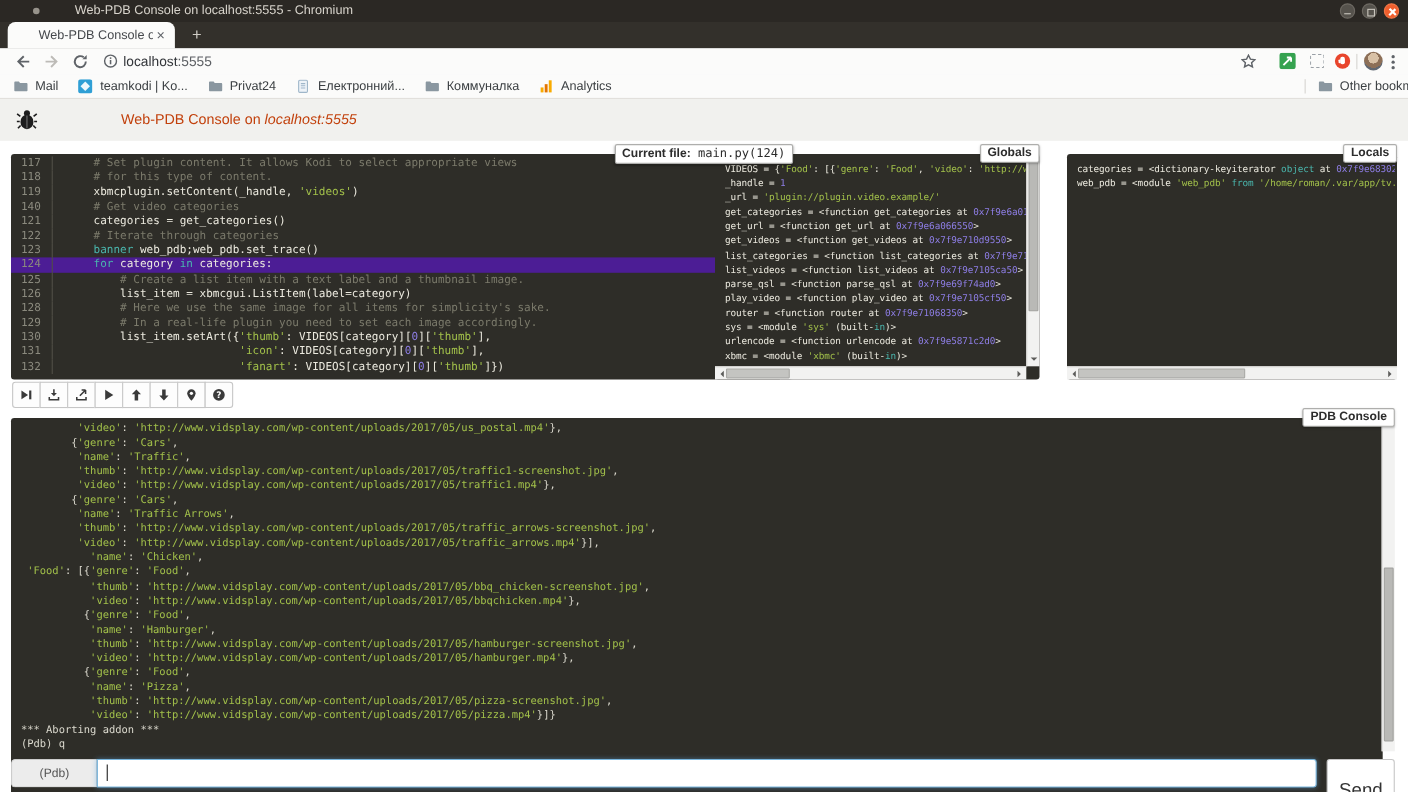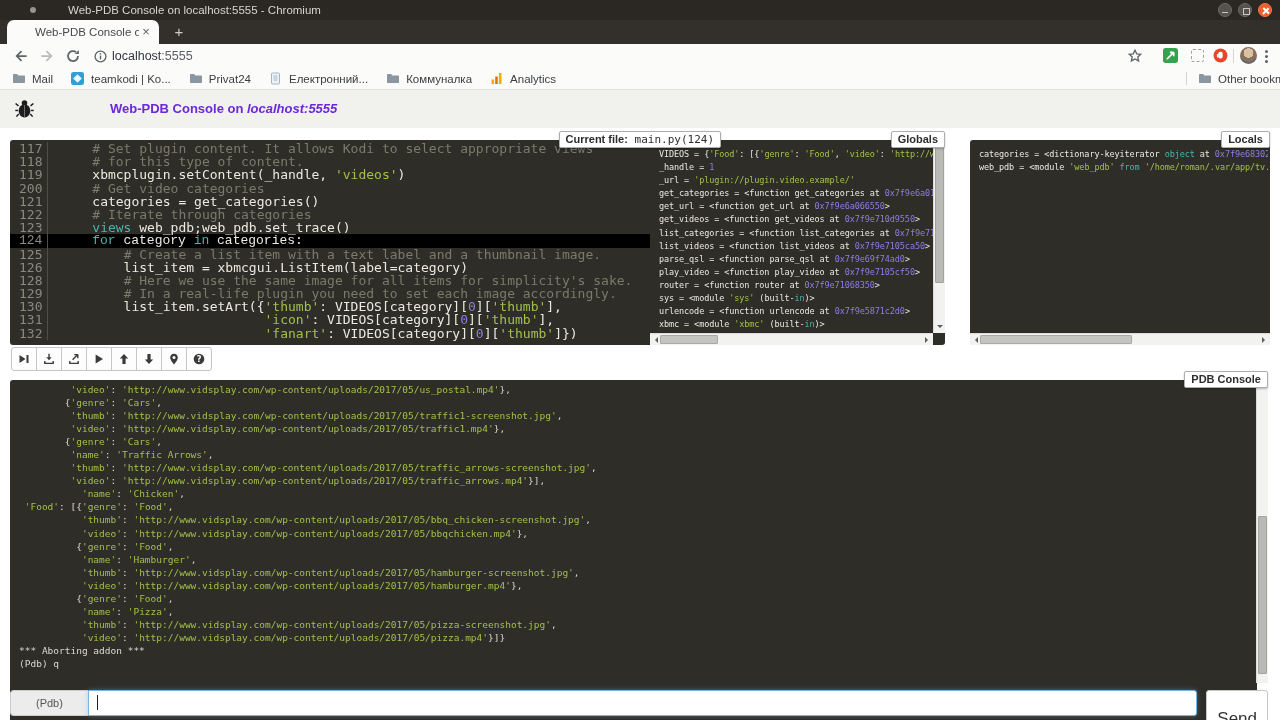--- a/index.html
+++ b/index.html
@@ -51,36 +51,36 @@
   .bm{display:flex;align-items:flex-end;margin-right:18px;}
   .bm-ic{width:14px;height:13px;margin-right:6px;display:inline-flex;}
   .bm-lb{font-size:11.5px;color:#3c4043;white-space:nowrap;}
   .bm-div{position:absolute;left:1186px;top:4px;width:1px;height:13px;background:#d6d4d0;}
   .other-bm{position:absolute;left:1198px;top:0;height:21px;display:flex;align-items:center;}
 
   
   .page{position:absolute;left:0;top:90px;width:1280px;height:630px;background:#ffffff;}
   .page-header{position:absolute;left:0;top:0;width:1280px;height:38px;background:#f1f1ee;}
   .ph-icon{position:absolute;left:14px;top:8px;width:21px;height:21px;}
-  .ph-title{position:absolute;left:110px;top:0;line-height:38px;font-size:13px;font-weight:bold;color:#6d28d9;}
+  .ph-title{position:absolute;left:110px;top:0;line-height:38px;font-size:13px;font-weight:normal;color:#c2410c;}
   .ph-host{font-style:italic;}
 
   .panel{position:absolute;background:#2e2d28;border-radius:3px;}
   .panel-tab{position:absolute;top:-9px;right:0;background:#fff;border:1px solid #aeaeac;border-radius:2px;
              padding:0 6px;font-size:11px;font-weight:bold;color:#2d2d2d;line-height:15px;
              box-shadow:0 1px 2px rgba(0,0,0,.25);z-index:3;white-space:nowrap;}
   .panel-tab .mono{font-family:"DejaVu Sans Mono",monospace;font-weight:normal;}
 
   #code-panel{left:10px;top:50px;width:711px;height:205px;}
   .code-lines{position:absolute;left:0;top:2px;right:12px;bottom:0;overflow:hidden;}
   .crow{display:flex;height:13.2px;line-height:13.2px;font-family:"DejaVu Sans Mono",monospace;
-        font-size:13px;white-space:pre;}
+        font-size:10px;white-space:pre;}
   .gut{flex:0 0 38px;padding-left:9px;box-sizing:border-box;color:#8b8a7e;border-right:1px solid #504f47;}
   .ccode{padding-left:13px;}
-  .crow.cur{background:#000000;font-family:Liberation Mono, monospace;}
+  .crow.cur{background:#4c1d95;}
 
   #globals-panel{left:650px;top:50px;width:295px;height:205px;}
   #locals-panel{left:970px;top:50px;width:300px;height:205px;}
   .vars{position:absolute;left:0;top:6px;right:12px;bottom:12px;overflow:hidden;padding:2px 9px;}
   .vline{height:13.1px;line-height:13.1px;font-family:"DejaVu Sans Mono",monospace;font-size:8.5px;
          letter-spacing:-0.1px;white-space:pre;}
 
   .tk-pl{color:#eceadf}.tk-cm{color:#7b7a6b}.tk-st{color:#a2c04a}
   .tk-kw{color:#4ab6ad}.tk-nu{color:#8e7ee6}.tk-tx{color:#dcdacf}
 
@@ -274,24 +274,24 @@
           </svg></span>
       <span class="ph-title"><span>Web-PDB Console on </span><span class="ph-host">localhost:5555</span></span>
     </div>
 
     <div class="panel" id="code-panel">
       <div class="panel-tab"><span>Current file:</span><span class="mono"> main.py(124)</span></div>
       <div class="code-lines">
           <div class="crow"><span class="gut">117</span><span class="ccode"><span class="tk-pl">    </span><span class="tk-cm"># Set plugin content. It allows Kodi to select appropriate views</span></span></div>
           <div class="crow"><span class="gut">118</span><span class="ccode"><span class="tk-pl">    </span><span class="tk-cm"># for this type of content.</span></span></div>
           <div class="crow"><span class="gut">119</span><span class="ccode"><span class="tk-pl">    xbmcplugin.setContent(_handle, </span><span class="tk-st">'videos'</span><span class="tk-pl">)</span></span></div>
-          <div class="crow"><span class="gut">200</span><span class="ccode"><span class="tk-pl">    </span><span class="tk-cm"># Get video categories</span></span></div>
+          <div class="crow"><span class="gut">140</span><span class="ccode"><span class="tk-pl">    </span><span class="tk-cm"># Get video categories</span></span></div>
           <div class="crow"><span class="gut">121</span><span class="ccode"><span class="tk-pl">    categories = get_categories()</span></span></div>
           <div class="crow"><span class="gut">122</span><span class="ccode"><span class="tk-pl">    </span><span class="tk-cm"># Iterate through categories</span></span></div>
-          <div class="crow"><span class="gut">123</span><span class="ccode"><span class="tk-pl">    </span><span class="tk-kw">views</span><span class="tk-pl"> web_pdb;web_pdb.set_trace()</span></span></div>
+          <div class="crow"><span class="gut">123</span><span class="ccode"><span class="tk-pl">    </span><span class="tk-kw">banner</span><span class="tk-pl"> web_pdb;web_pdb.set_trace()</span></span></div>
           <div class="crow cur"><span class="gut">124</span><span class="ccode"><span class="tk-pl">    </span><span class="tk-kw">for</span><span class="tk-pl"> category </span><span class="tk-kw">in</span><span class="tk-pl"> categories:</span></span></div>
           <div class="crow"><span class="gut">125</span><span class="ccode"><span class="tk-pl">        </span><span class="tk-cm"># Create a list item with a text label and a thumbnail image.</span></span></div>
           <div class="crow"><span class="gut">126</span><span class="ccode"><span class="tk-pl">        list_item = xbmcgui.ListItem(label=category)</span></span></div>
           <div class="crow"><span class="gut">128</span><span class="ccode"><span class="tk-pl">        </span><span class="tk-cm"># Here we use the same image for all items for simplicity's sake.</span></span></div>
           <div class="crow"><span class="gut">129</span><span class="ccode"><span class="tk-pl">        </span><span class="tk-cm"># In a real-life plugin you need to set each image accordingly.</span></span></div>
           <div class="crow"><span class="gut">130</span><span class="ccode"><span class="tk-pl">        list_item.setArt({</span><span class="tk-st">'thumb'</span><span class="tk-pl">: VIDEOS[category][</span><span class="tk-nu">0</span><span class="tk-pl">][</span><span class="tk-st">'thumb'</span><span class="tk-pl">],</span></span></div>
           <div class="crow"><span class="gut">131</span><span class="ccode"><span class="tk-pl">                          </span><span class="tk-st">'icon'</span><span class="tk-pl">: VIDEOS[category][</span><span class="tk-nu">0</span><span class="tk-pl">][</span><span class="tk-st">'thumb'</span><span class="tk-pl">],</span></span></div>
           <div class="crow"><span class="gut">132</span><span class="ccode"><span class="tk-pl">                          </span><span class="tk-st">'fanart'</span><span class="tk-pl">: VIDEOS[category][</span><span class="tk-nu">0</span><span class="tk-pl">][</span><span class="tk-st">'thumb'</span><span class="tk-pl">]})</span></span></div>
         </div>
       <div class="vscroll" style="bottom:0">
@@ -405,20 +405,21 @@
             </svg>
           </span>
         </button>
       </div>
 
     <div id="console-wrap">
       <div class="panel-tab">PDB Console</div>
       <div class="console-body">
           <div class="vline"><span class="tk-tx">         </span><span class="tk-st">'video'</span><span class="tk-tx">: </span><span class="tk-st">'http://www.vidsplay.com/wp-content/uploads/2017/05/us_postal.mp4'</span><span class="tk-tx">},</span></div>
           <div class="vline"><span class="tk-tx">        {</span><span class="tk-st">'genre'</span><span class="tk-tx">: </span><span class="tk-st">'Cars'</span><span class="tk-tx">,</span></div>
+          <div class="vline"><span class="tk-tx">         </span><span class="tk-st">'name'</span><span class="tk-tx">: </span><span class="tk-st">'Traffic'</span><span class="tk-tx">,</span></div>
           <div class="vline"><span class="tk-tx">         </span><span class="tk-st">'thumb'</span><span class="tk-tx">: </span><span class="tk-st">'http://www.vidsplay.com/wp-content/uploads/2017/05/traffic1-screenshot.jpg'</span><span class="tk-tx">,</span></div>
           <div class="vline"><span class="tk-tx">         </span><span class="tk-st">'video'</span><span class="tk-tx">: </span><span class="tk-st">'http://www.vidsplay.com/wp-content/uploads/2017/05/traffic1.mp4'</span><span class="tk-tx">},</span></div>
           <div class="vline"><span class="tk-tx">        {</span><span class="tk-st">'genre'</span><span class="tk-tx">: </span><span class="tk-st">'Cars'</span><span class="tk-tx">,</span></div>
           <div class="vline"><span class="tk-tx">         </span><span class="tk-st">'name'</span><span class="tk-tx">: </span><span class="tk-st">'Traffic Arrows'</span><span class="tk-tx">,</span></div>
           <div class="vline"><span class="tk-tx">         </span><span class="tk-st">'thumb'</span><span class="tk-tx">: </span><span class="tk-st">'http://www.vidsplay.com/wp-content/uploads/2017/05/traffic_arrows-screenshot.jpg'</span><span class="tk-tx">,</span></div>
           <div class="vline"><span class="tk-tx">         </span><span class="tk-st">'video'</span><span class="tk-tx">: </span><span class="tk-st">'http://www.vidsplay.com/wp-content/uploads/2017/05/traffic_arrows.mp4'</span><span class="tk-tx">}],</span></div>
           <div class="vline"><span class="tk-tx">           </span><span class="tk-st">'name'</span><span class="tk-tx">: </span><span class="tk-st">'Chicken'</span><span class="tk-tx">,</span></div>
           <div class="vline"><span class="tk-tx"> </span><span class="tk-st">'Food'</span><span class="tk-tx">: [{</span><span class="tk-st">'genre'</span><span class="tk-tx">: </span><span class="tk-st">'Food'</span><span class="tk-tx">,</span></div>
           <div class="vline"><span class="tk-tx">           </span><span class="tk-st">'thumb'</span><span class="tk-tx">: </span><span class="tk-st">'http://www.vidsplay.com/wp-content/uploads/2017/05/bbq_chicken-screenshot.jpg'</span><span class="tk-tx">,</span></div>
           <div class="vline"><span class="tk-tx">           </span><span class="tk-st">'video'</span><span class="tk-tx">: </span><span class="tk-st">'http://www.vidsplay.com/wp-content/uploads/2017/05/bbqchicken.mp4'</span><span class="tk-tx">},</span></div>

